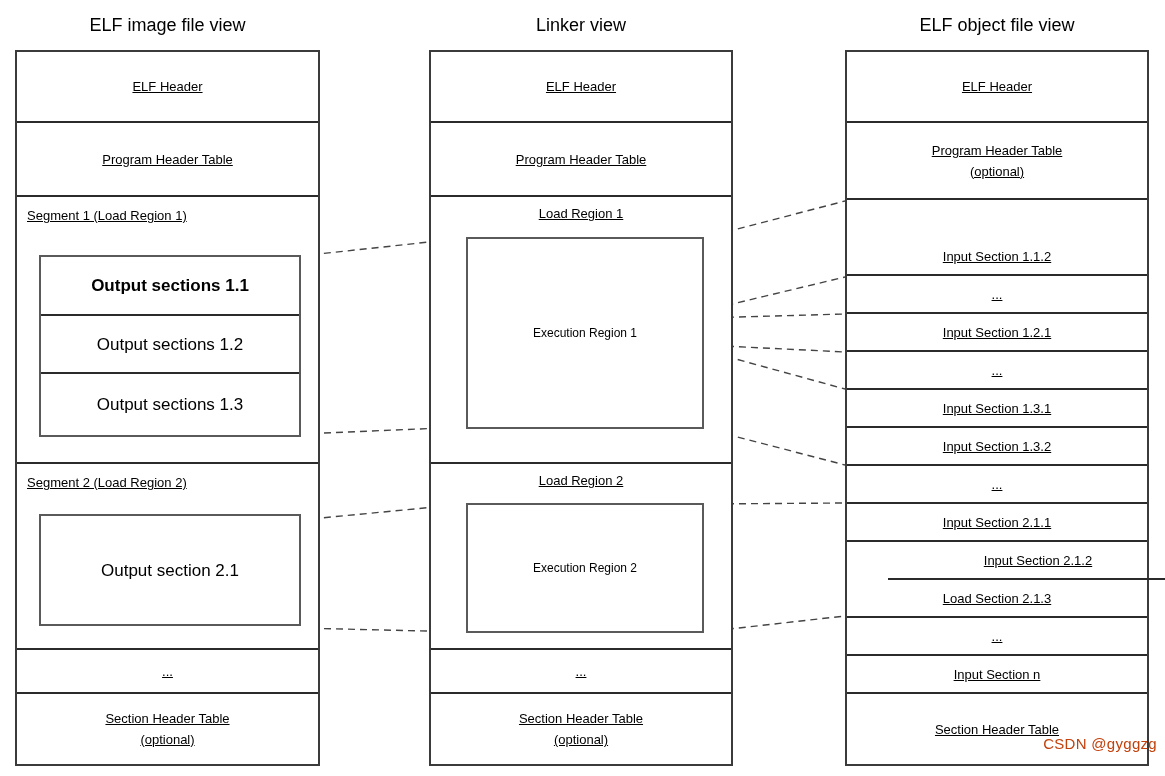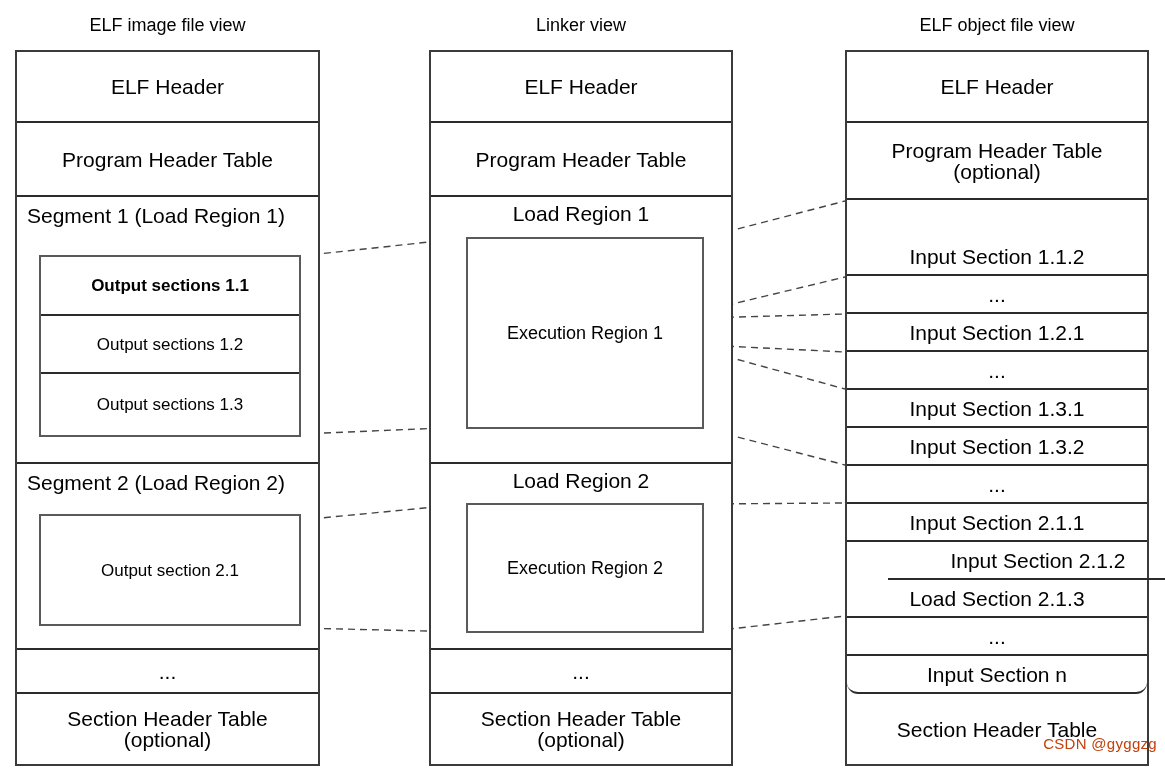--- a/index.html
+++ b/index.html
@@ -43,23 +43,24 @@
 
   
   .row {
     position: absolute;
     box-sizing: border-box;
     border-bottom: 2px solid #2b2b2b;
     display: flex;
     align-items: center;
     justify-content: center;
     text-align: center;
-    font-size: 21px;
+    font-size: 13px;
     line-height: 21px;
     background: transparent;
+    text-decoration: underline;
   }
   .row.no-rule { border-bottom: none; }
   .row .two-line { display: block; }
 
   
   .row.left-label {
     justify-content: flex-start;
     align-items: flex-start;
     padding-left: 10px;
     padding-top: 8px;
@@ -92,21 +93,21 @@
   .inner-row.last { border-bottom: none; }
 
   .exec-box {
     position: absolute;
     box-sizing: border-box;
     border: 2px solid #5a5a5a;
     background: #fff;
     display: flex;
     align-items: center;
     justify-content: center;
-    font-size: 18px;
+    font-size: 12px;
   }
 
   
   .connectors {
     position: absolute;
     left: 0; top: 0;
     width: 1165px;
     height: 776px;
     pointer-events: none;
   }
@@ -291,21 +292,21 @@
     </div>
 
     <div class="row" style="left:0; top:528px; width:300px; height:38px;">
       <span>Load Section 2.1.3</span>
     </div>
 
     <div class="row" style="left:0; top:566px; width:300px; height:38px;">
       <span>...</span>
     </div>
 
-    <div class="row" style="left:0; top:604px; width:300px; height:38px;border-radius:11px;">
+    <div class="row" style="left:0; top:604px; width:300px; height:38px;">
       <span>Input Section n</span>
     </div>
 
     <div class="row no-rule" style="left:0; top:642px; width:300px; height:70px;">
       <span>Section Header Table</span>
     </div>
   </div>
 
   <div class="watermark">CSDN @gyggzg</div>
 

